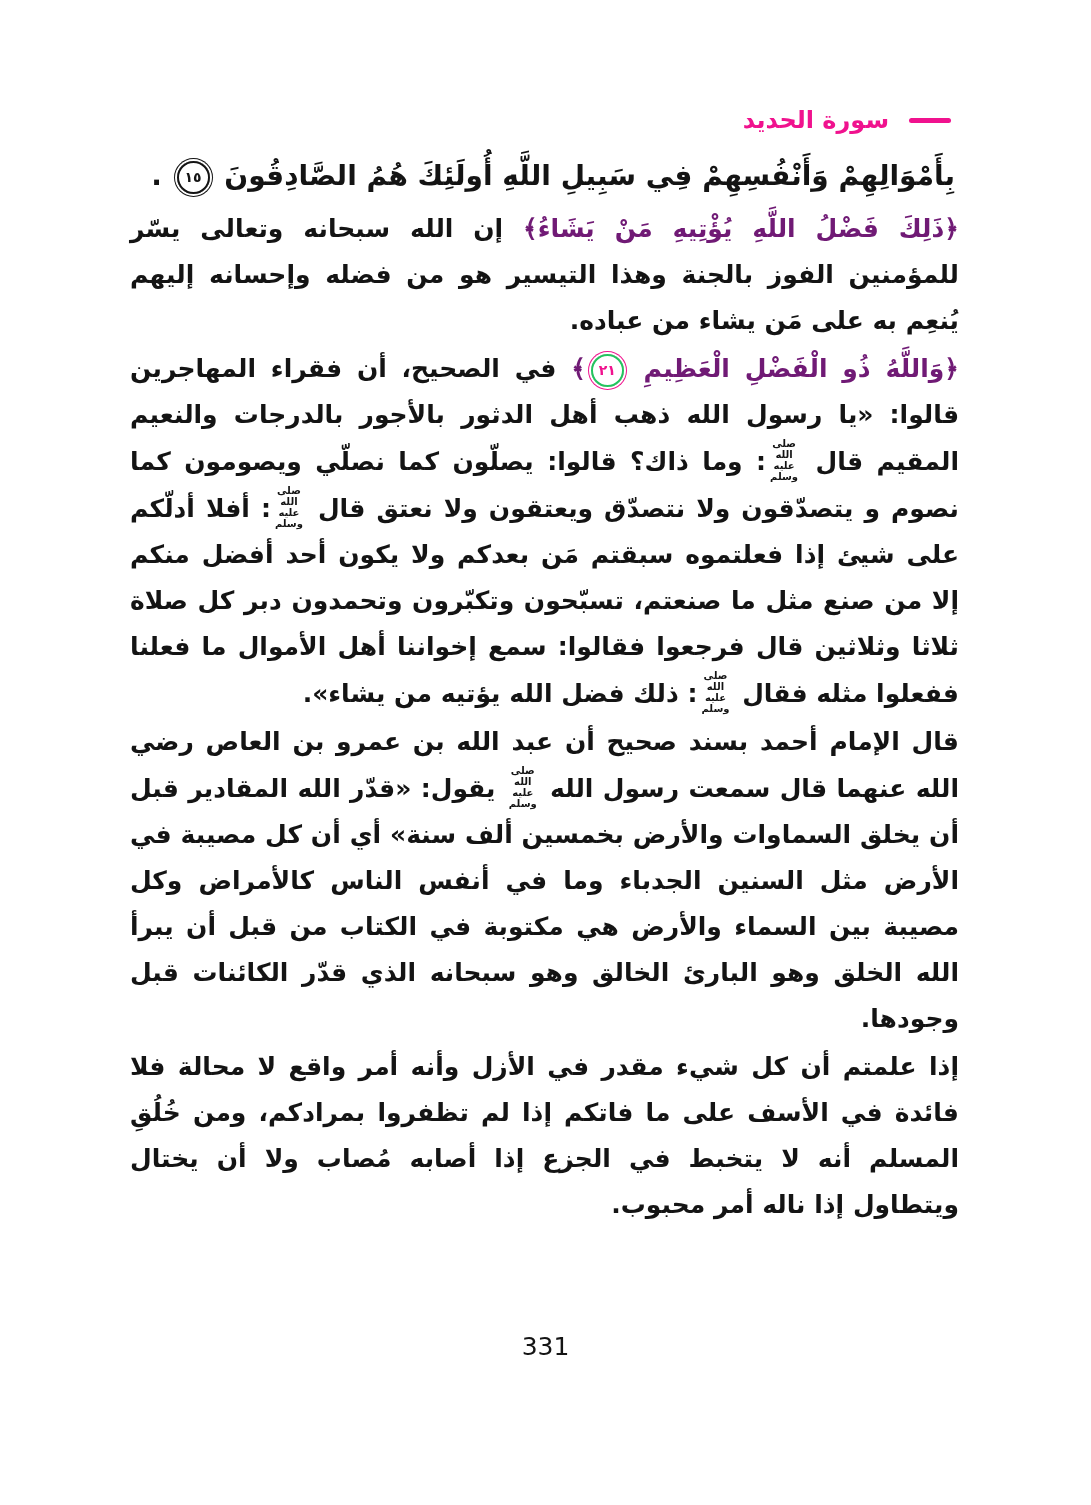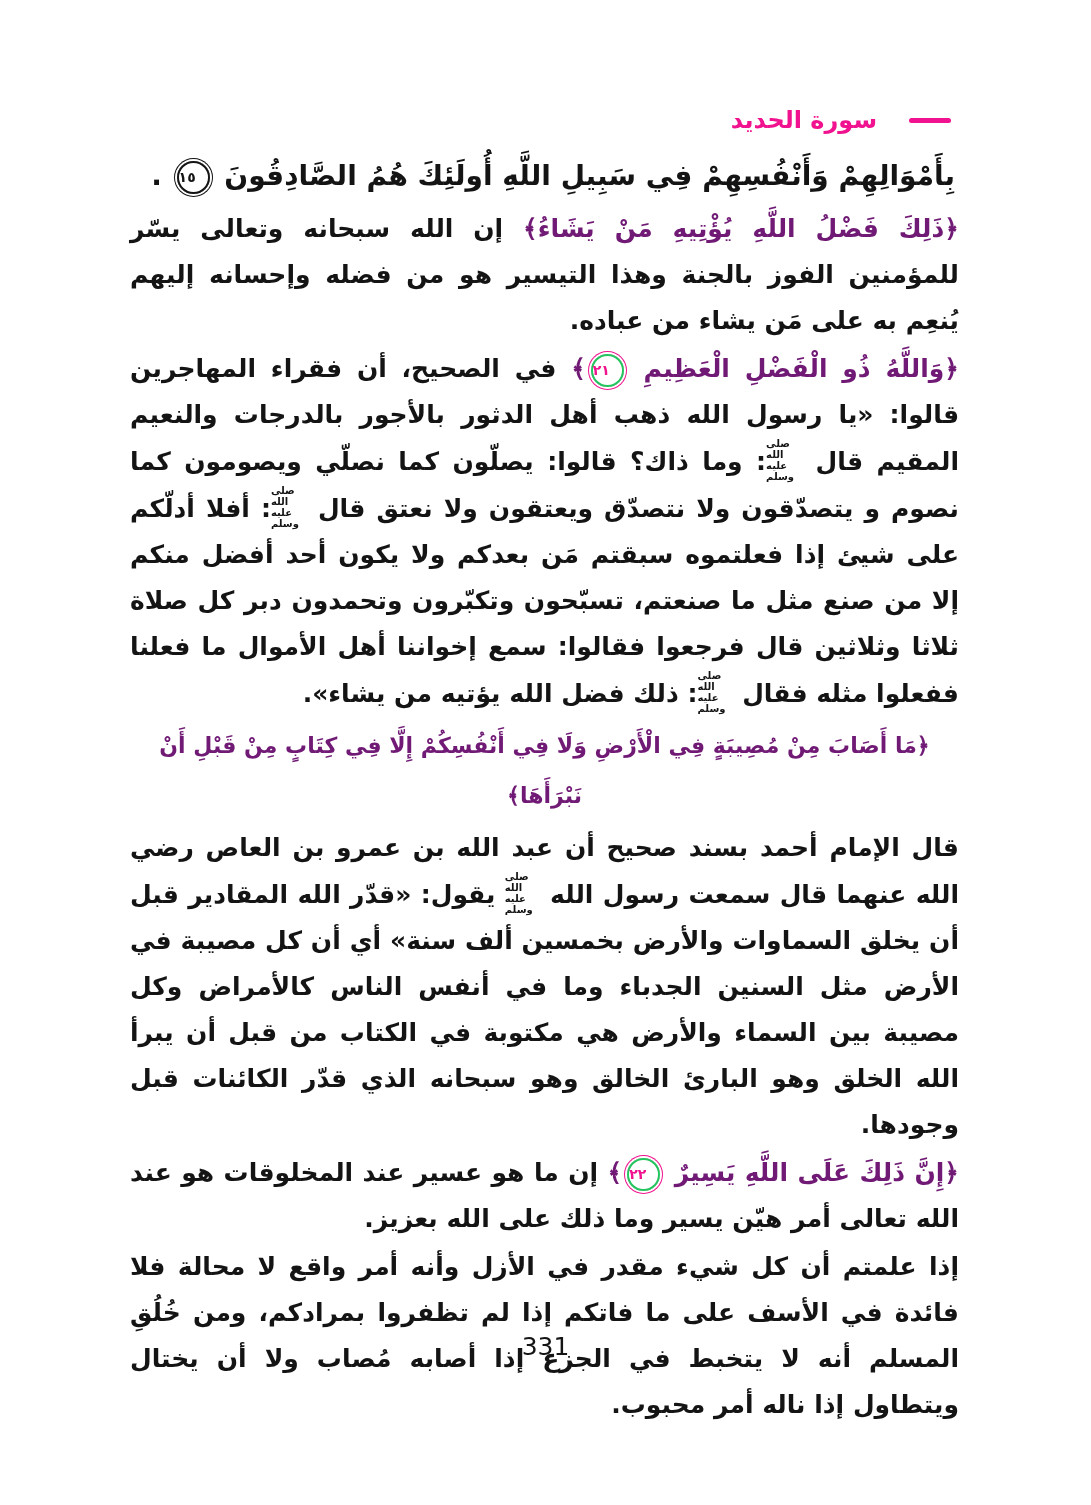--- a/index.html
+++ b/index.html
@@ -8,21 +8,21 @@
     width:1091px; height:1505px;
     margin:0 auto;
     background:#ffffff;
     direction:rtl;
     font-family:"DejaVu Sans", sans-serif;
     overflow:hidden;
   }
   
   .header {
     position:absolute; top:106px; right:140px;
-    display:flex; align-items:center; gap:32px;
+    display:flex; align-items:center; gap:20px;
   }
   .header-rule {
     width:42px; height:5px; border-radius:3px;
     background:#f0128e;
   }
   .surah-title {
     font-size:24px; font-weight:700; color:#f0128e;
     letter-spacing:0.5px;
   }
   
@@ -43,35 +43,35 @@
     text-align:center; font-size:22px; line-height:50px;
     margin:4px 0 4px;
   }
   .p-body { margin-top:2px; }
   .seg-verse { color:#701a75; }
   .seg-text  { color:#141414; }
   .seg-quran { color:#141414; }
   .badge {
     display:inline-block; width:33px; height:33px;
     box-sizing:border-box; border-radius:50%;
-    font-size:14px; line-height:29px; text-align:left;
+    font-size:14px; line-height:29px; text-align:center;
     vertical-align:middle; margin:0 5px;
     font-weight:700;
   }
   .badge-black {
     color:#141414; border:2px solid #141414;
     box-shadow:0 0 0 2px #ffffff, 0 0 0 3px #141414;
   }
   .badge-pink {
     color:#f0128e; border:2px solid #22c55e;
     box-shadow:0 0 0 2px #ffffff, 0 0 0 3px #f0128e;
   }
   .seg-saw {
     display:inline-block; width:36px;
-    font-size:10px; line-height:11px; text-align:left;
+    font-size:10px; line-height:11px; text-align:center;
     vertical-align:-10px; color:#141414; font-weight:700;
     word-spacing:2px;
   }
   
   .footer {
     position:absolute; top:1332px; left:0; right:0;
     text-align:center; direction:ltr;
   }
   .page-number {
     font-size:25px; color:#141414; font-weight:400;
@@ -85,23 +85,21 @@
 
   <div class="header">
     <div class="header-rule"></div>
     <div class="surah-title">سورة الحديد</div>
   </div>
 
   <div id="content" class="content">
       <div class="para p-quran"><span class="seg-quran">بِأَمْوَالِهِمْ وَأَنْفُسِهِمْ فِي سَبِيلِ اللَّهِ أُولَئِكَ هُمُ الصَّادِقُونَ </span><span class="badge badge-black">١٥</span><span class="seg-quran"> .</span></div>
       <div class="para p-body"><span class="seg-verse">﴿ذَلِكَ فَضْلُ اللَّهِ يُؤْتِيهِ مَنْ يَشَاءُ﴾</span><span class="seg-text"> إن الله سبحانه وتعالى يسّر للمؤمنين الفوز بالجنة وهذا التيسير هو من فضله وإحسانه إليهم يُنعِم به على مَن يشاء من عباده.</span></div>
       <div class="para p-body"><span class="seg-verse">﴿وَاللَّهُ ذُو الْفَضْلِ الْعَظِيمِ </span><span class="badge badge-pink">٢١</span><span class="seg-verse">﴾</span><span class="seg-text"> في الصحيح، أن فقراء المهاجرين قالوا: «يا رسول الله ذهب أهل الدثور بالأجور بالدرجات والنعيم المقيم قال </span><span class="seg-saw">صلى الله عليه وسلم</span><span class="seg-text">: وما ذاك؟ قالوا: يصلّون كما نصلّي ويصومون كما نصوم و يتصدّقون ولا نتصدّق ويعتقون ولا نعتق قال </span><span class="seg-saw">صلى الله عليه وسلم</span><span class="seg-text">: أفلا أدلّكم على شيئ إذا فعلتموه سبقتم مَن بعدكم ولا يكون أحد أفضل منكم إلا من صنع مثل ما صنعتم، تسبّحون وتكبّرون وتحمدون دبر كل صلاة ثلاثا وثلاثين قال فرجعوا فقالوا: سمع إخواننا أهل الأموال ما فعلنا ففعلوا مثله فقال </span><span class="seg-saw">صلى الله عليه وسلم</span><span class="seg-text">: ذلك فضل الله يؤتيه من يشاء».</span></div>
-      <div class="para p-center"><span class="seg-verse">﴿مَا أَصَابَ مِنْ مُصِيبَةٍ فِي الْأَرْضِ وَلَا فِي أَنْفُسِكُمْ إِلَّا فِي كِتَابٍ مِنْ قَبْلِ أَنْ نَبْرَأَهَا﴾</span></div>
       <div class="para p-body"><span class="seg-text">قال الإمام أحمد بسند صحيح أن عبد الله بن عمرو بن العاص رضي الله عنهما قال سمعت رسول الله </span><span class="seg-saw">صلى الله عليه وسلم</span><span class="seg-text"> يقول: «قدّر الله المقادير قبل أن يخلق السماوات والأرض بخمسين ألف سنة» أي أن كل مصيبة في الأرض مثل السنين الجدباء وما في أنفس الناس كالأمراض وكل مصيبة بين السماء والأرض هي مكتوبة في الكتاب من قبل أن يبرأ الله الخلق وهو البارئ الخالق وهو سبحانه الذي قدّر الكائنات قبل وجودها.</span></div>
-      <div class="para p-body"><span class="seg-verse">﴿إِنَّ ذَلِكَ عَلَى اللَّهِ يَسِيرٌ </span><span class="badge badge-pink">٢٢</span><span class="seg-verse">﴾</span><span class="seg-text"> إن ما هو عسير عند المخلوقات هو عند الله تعالى أمر هيّن يسير وما ذلك على الله بعزيز.</span></div>
       <div class="para p-body"><span class="seg-text">إذا علمتم أن كل شيء مقدر في الأزل وأنه أمر واقع لا محالة فلا فائدة في الأسف على ما فاتكم إذا لم تظفروا بمرادكم، ومن خُلُقِ المسلم أنه لا يتخبط في الجزع إذا أصابه مُصاب ولا أن يختال ويتطاول إذا ناله أمر محبوب.</span></div>
     </div>
 
   <div class="footer">
     <span class="page-number">331</span>
   </div>
 
 </div>
 
 </body></html>

